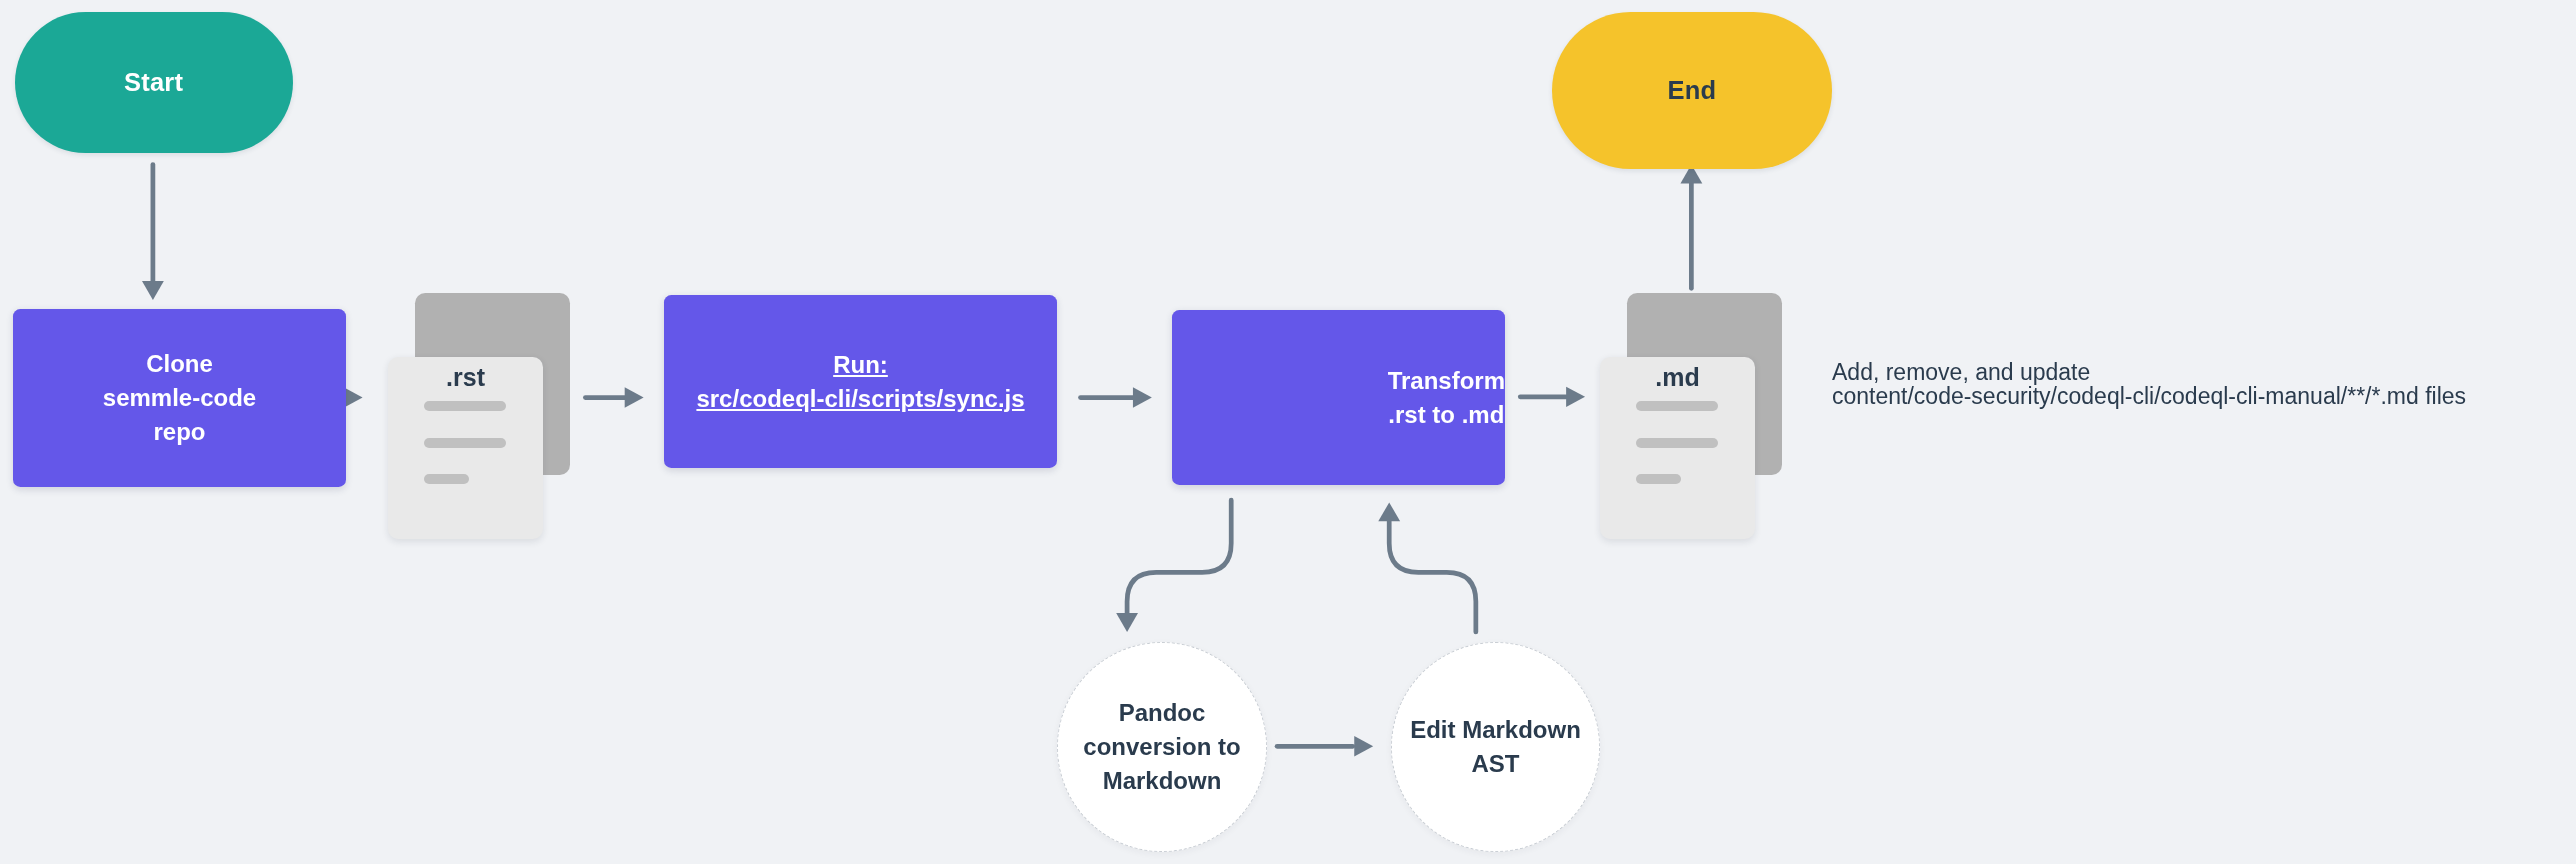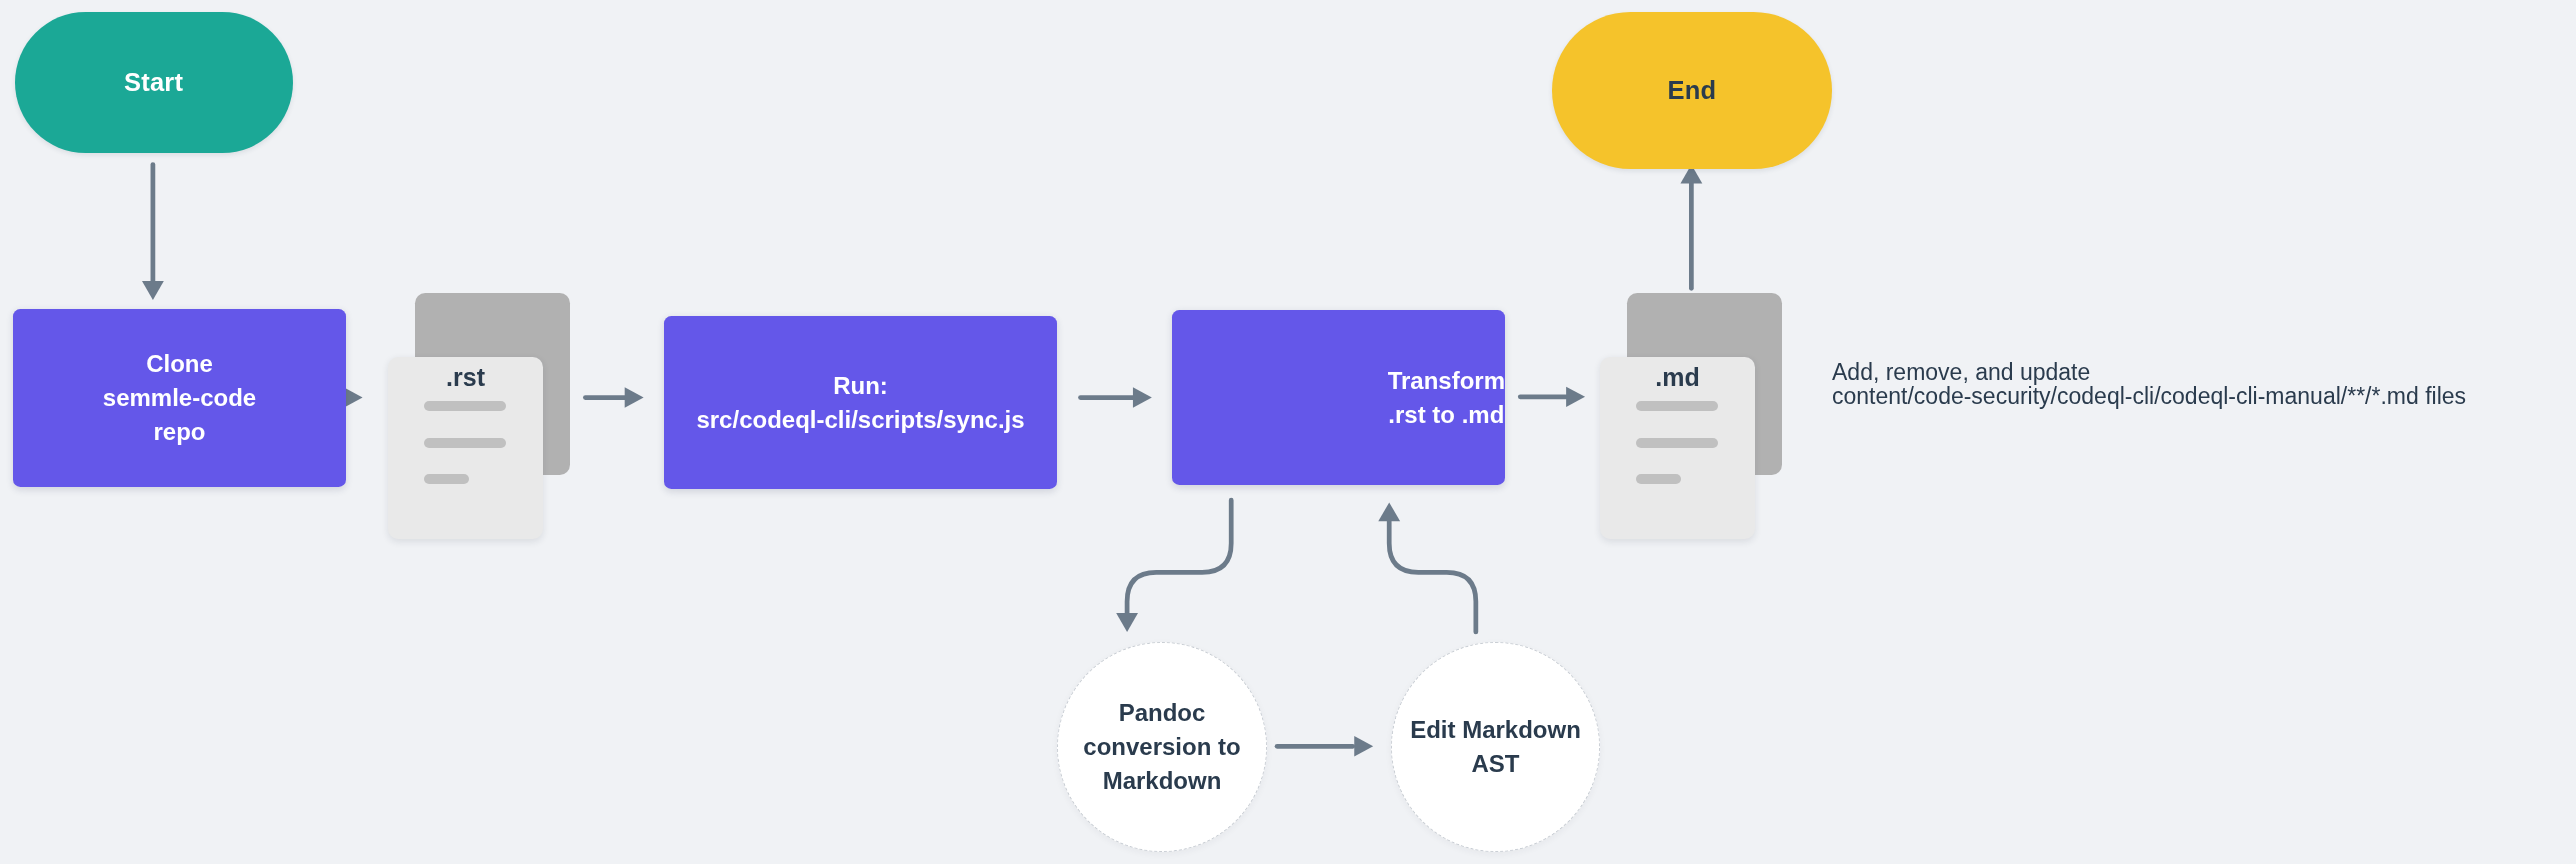--- a/index.html
+++ b/index.html
@@ -57,21 +57,21 @@
   #edges .edge{
     fill:none;stroke:var(--arrow,#6C7B8A);stroke-width:6.5;
     stroke-linecap:round;stroke-linejoin:round;
   }
   #edges .head{fill:var(--arrow,#6C7B8A);stroke:none;}
 
   
   #start   {left:14.6px;   top:11.6px;  width:278px; height:141px;}
   #end     {left:1552px; top:12.4px;  width:280px; height:157px;}
   #clone   {left:13px;   top:309px; width:333px; height:178px;}
-  #run     {left:664px;  top:316px; width:393px; height:173px;}
+  #run     {left:664px;  top:295px; width:393px; height:173px;text-decoration:underline;}
   #transform{left:1172px;top:310px; width:333px; height:175px;justify-content:flex-end;}
   #rstdoc  {left:388px;  top:293px; width:182px; height:210px;}
   #mddoc   {left:1600px; top:293px; width:182px; height:210px;}
   #pandoc  {left:1057px; top:642px; width:210px; height:210px;}
   #editast {left:1391px; top:642px; width:209px; height:210px;}
 </style>
 </head>
 <body>
 
 <div id="canvas">

